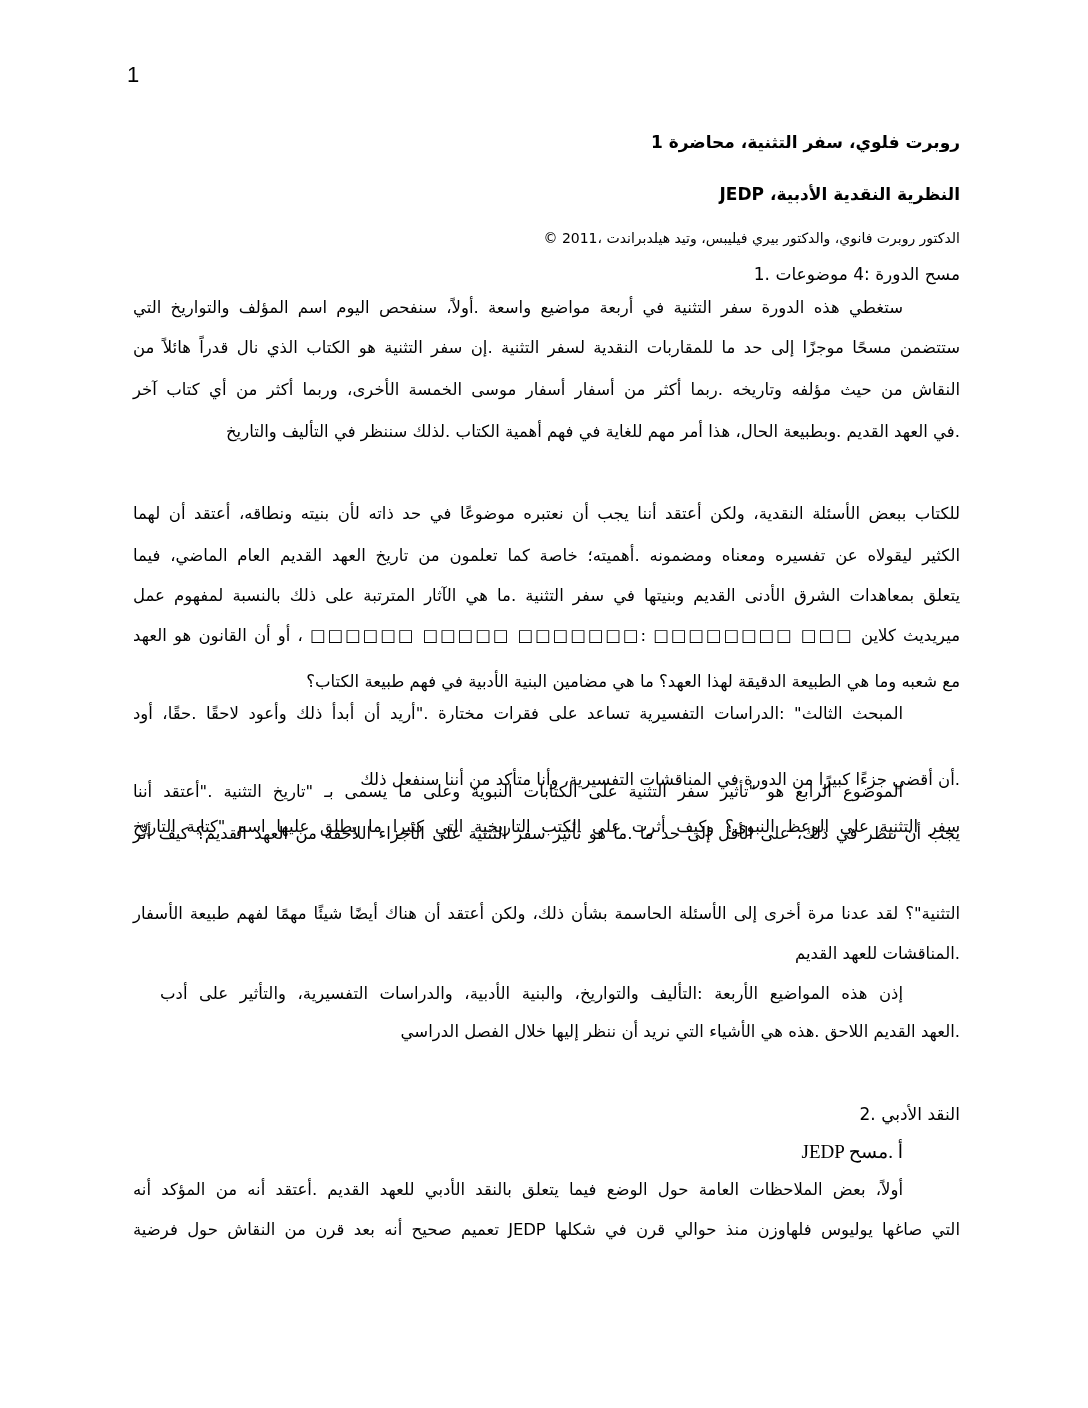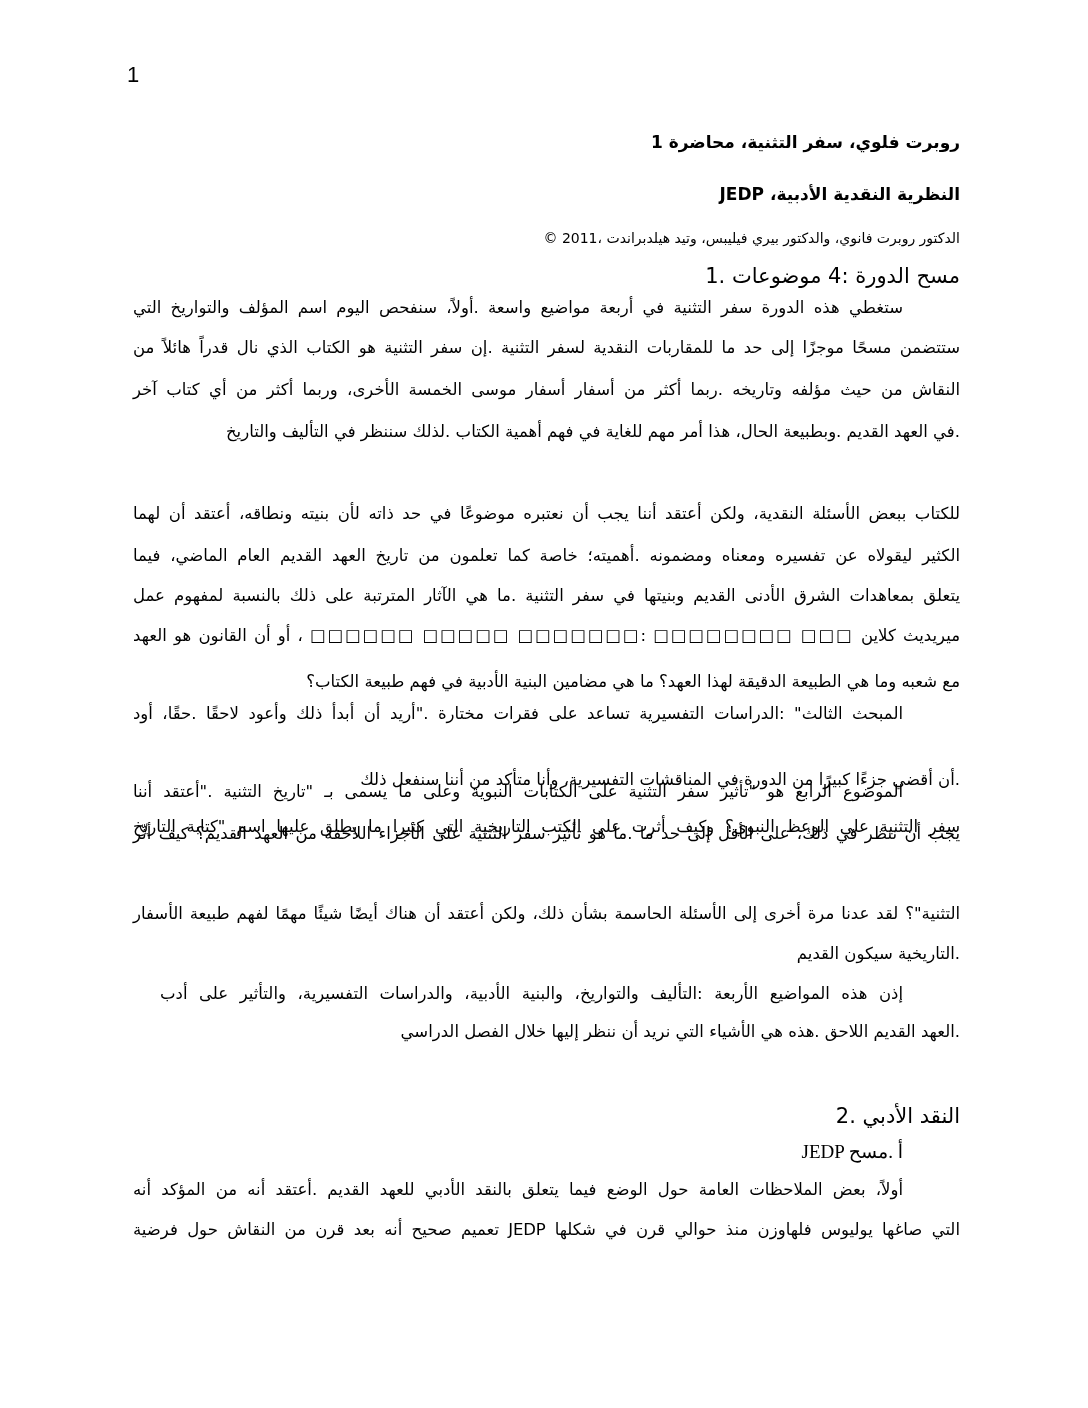--- a/index.html
+++ b/index.html
@@ -3,21 +3,21 @@
   <meta charset="utf-8">
   <style>
     html, body { margin: 0; padding: 0; background: #ffffff; }
     body { width: 1088px; height: 1408px; position: relative; overflow: hidden; color: #000; }
     .page { position: absolute; left: 0; top: 0; width: 1088px; height: 1408px; background: #fff; }
     .page-num { position: absolute; left: 127px; top: 62px; font-family: "Liberation Sans", sans-serif; font-size: 22px; }
     .ln { position: absolute; right: 128px; direction: rtl; unicode-bidi: plaintext; white-space: nowrap; font-family: "DejaVu Sans", sans-serif; }
     .title { font-family: "DejaVu Sans", sans-serif; font-weight: bold; font-size: 17px; }
     .credit { font-size: 14px; text-align: right; }
     .body { font-size: 16.5px; font-weight: normal; letter-spacing: -0.2px; }
-    .heading { font-size: 21px; }
+    .heading { font-size: 17px; }
     .jedp-label { font-family: "Liberation Serif", serif; font-size: 19px; }
     .indent { right: 185px; }
     .justify { left: 133px; text-align: justify; text-align-last: justify; white-space: nowrap; }
   </style>
 </head>
 <body>
 
 <div class="page">
 
   <div class="page-num">1</div>
@@ -39,21 +39,21 @@
   <div class="ln body justify" style="top:626px;">ميريديث كلاين □□□ □□□□□□□□ :□□□□□□□ □□□□□ □□□□□□ ، أو أن القانون هو العهد</div>
   <div class="ln body" style="top:664px;margin-top:8px;">مع شعبه وما هي الطبيعة الدقيقة لهذا العهد؟ ما هي مضامين البنية الأدبية في فهم طبيعة الكتاب؟</div>
 
   <div class="ln body justify indent" style="top:704px;">المبحث الثالث" :الدراسات التفسيرية تساعد على فقرات مختارة ."أريد أن أبدأ ذلك وأعود لاحقًا .حقًا، أود</div>
   <div class="ln body" style="top:770px;">.أن أقضي جزءًا كبيرًا من الدورة في المناقشات التفسيرية، وأنا متأكد من أننا سنفعل ذلك</div>
 
   <div class="ln body justify indent" style="top:782px;">الموضوع الرابع هو "تأثير سفر التثنية على الكتابات النبوية وعلى ما يسمى بـ "تاريخ التثنية ."أعتقد أننا</div>
   <div class="ln body justify" style="top:824px;">يجب أن ننظر في ذلك، على الأقل إلى حد ما .ما هو تأثير سفر التثنية على الأجزاء اللاحقة من العهد القديم؟ كيف أثّر</div>
   <div class="ln body justify" style="top:817px;">سفر التثنية على الوعظ النبوي؟ وكيف أثرت على الكتب التاريخية التي كثيرا ما يطلق عليها اسم "كتابة التاريخ</div>
   <div class="ln body justify" style="top:904px;">التثنية"؟ لقد عدنا مرة أخرى إلى الأسئلة الحاسمة بشأن ذلك، ولكن أعتقد أن هناك أيضًا شيئًا مهمًا لفهم طبيعة الأسفار</div>
-  <div class="ln body" style="top:944px;">.التاريخية سيكون القديم</div>
+  <div class="ln body" style="top:944px;">.المناقشات للعهد القديم</div>
 
   <div class="ln body indent" style="top:984px; left:160px; text-align:justify; text-align-last:justify;">إذن هذه المواضيع الأربعة :التأليف والتواريخ، والبنية الأدبية، والدراسات التفسيرية، والتأثير على أدب</div>
   <div class="ln body" style="top:1022px;">.العهد القديم اللاحق .هذه هي الأشياء التي نريد أن ننظر إليها خلال الفصل الدراسي</div>
 
   <div class="ln heading" style="top:1104px;">النقد الأدبي .2</div>
   <div class="ln jedp-label indent" style="top:1140px;">JEDP أ .مسح</div>
   <div class="ln body indent" style="top:1180px; left:133px; text-align:justify; text-align-last:justify;">أولاً، بعض الملاحظات العامة حول الوضع فيما يتعلق بالنقد الأدبي للعهد القديم .أعتقد أنه من المؤكد أنه</div>
   <div class="ln body justify" style="top:1220px;">التي صاغها يوليوس فلهاوزن منذ حوالي قرن في شكلها  JEDP تعميم صحيح أنه بعد قرن من النقاش حول فرضية</div>
 
 </div>

